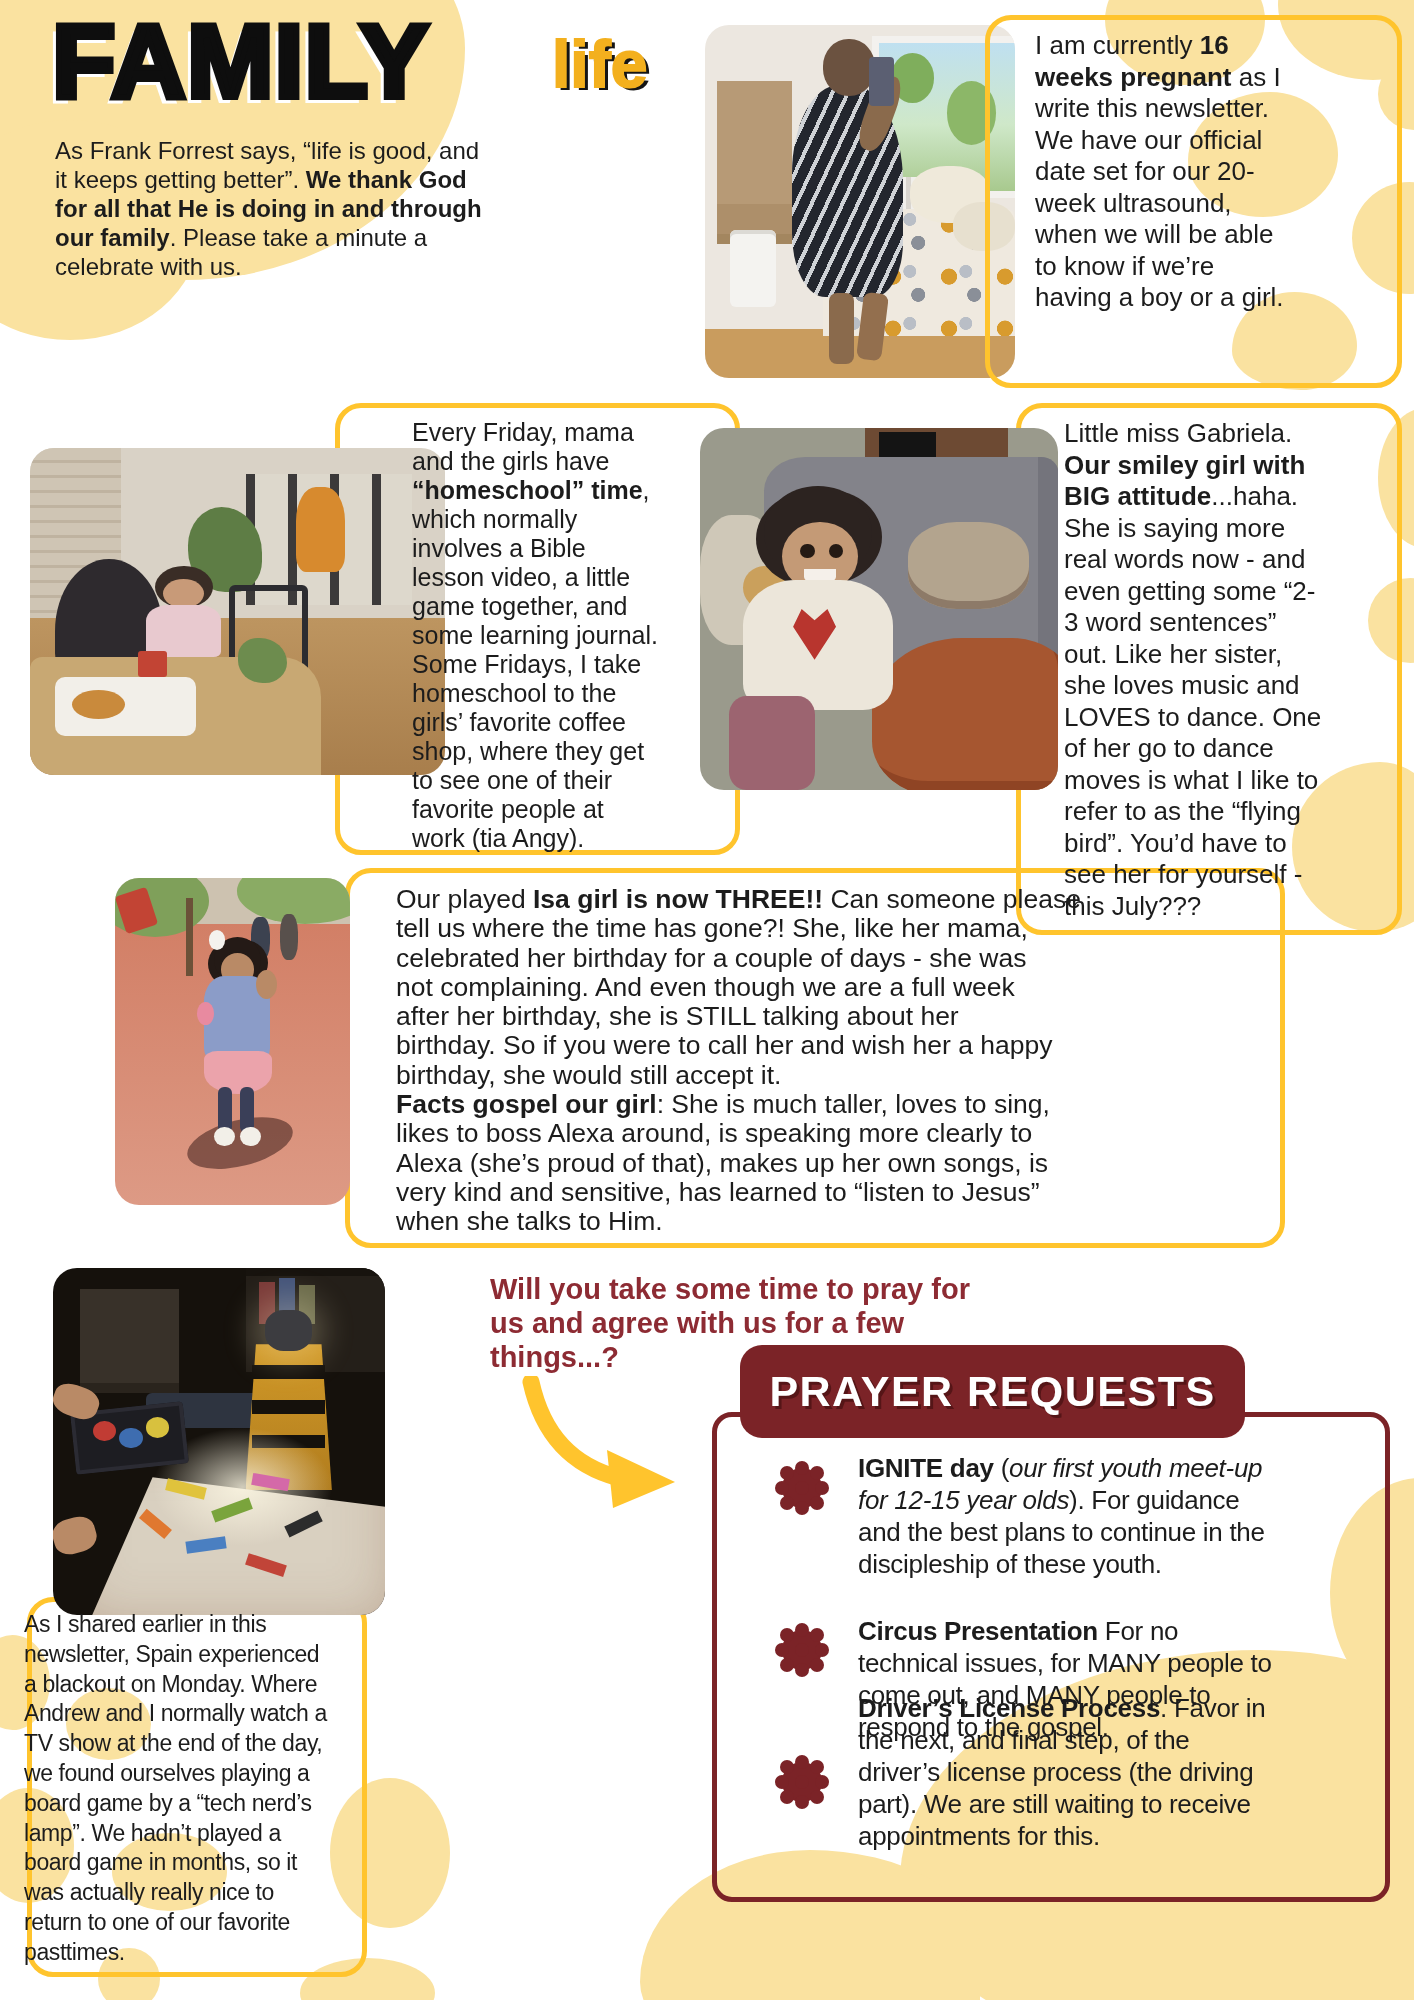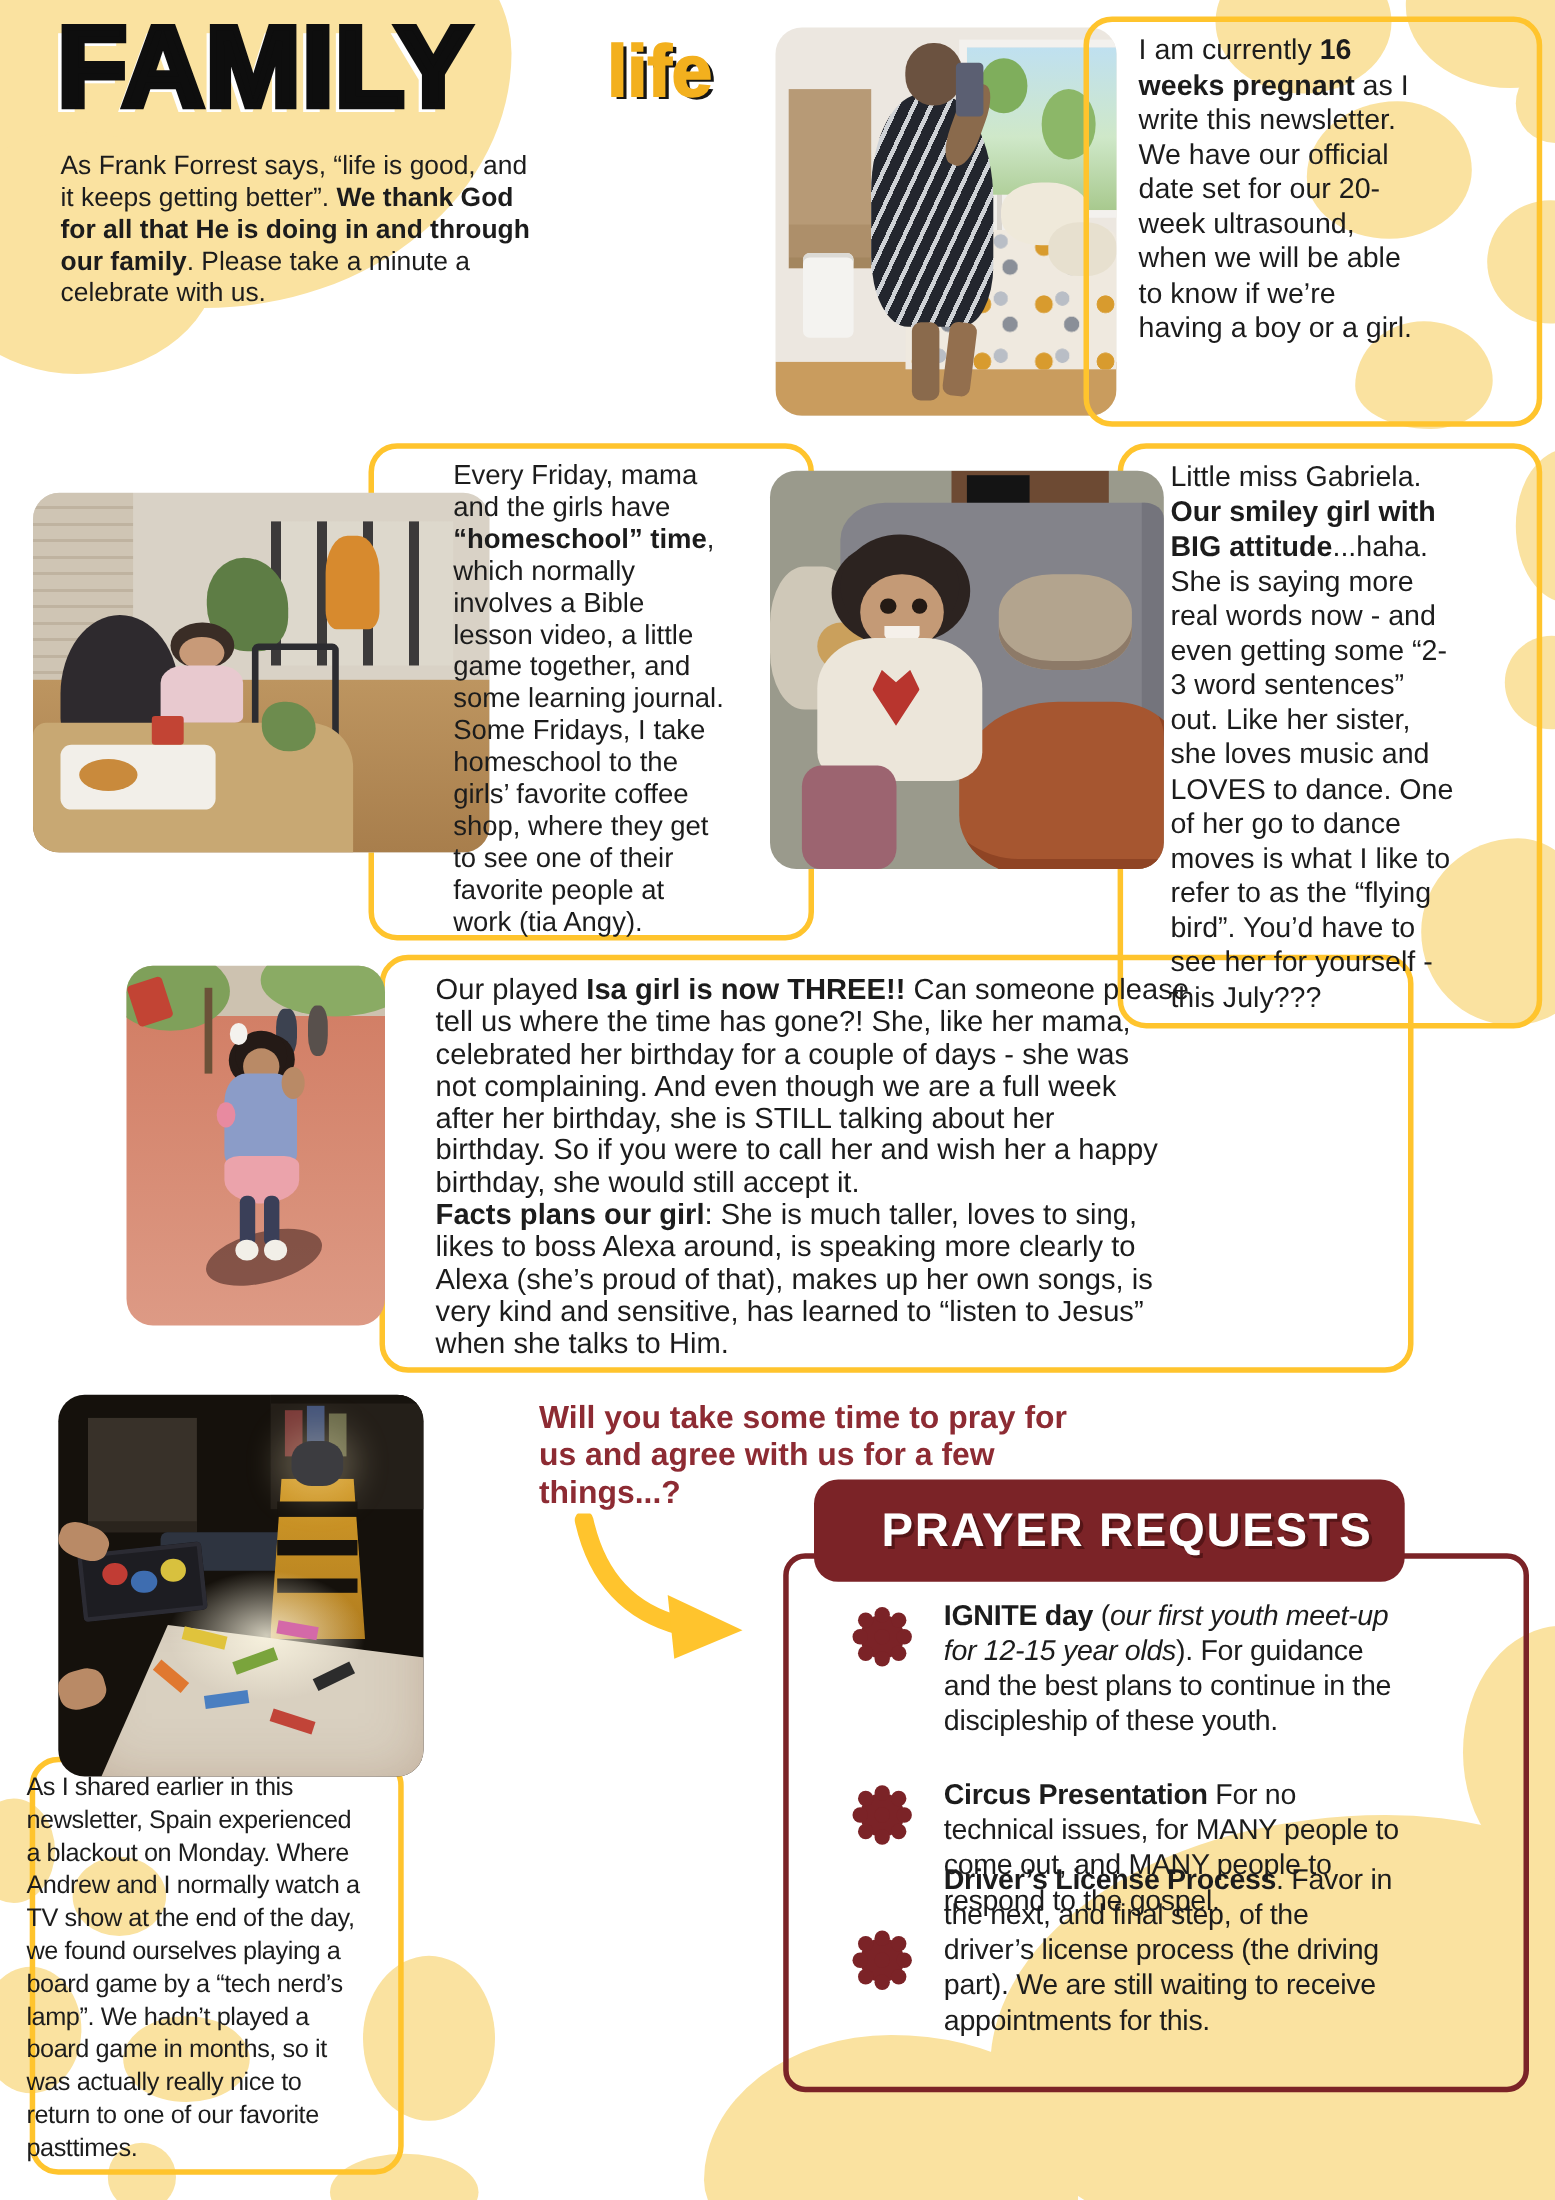--- a/index.html
+++ b/index.html
@@ -23,21 +23,21 @@
          color:var(--gold);-webkit-text-stroke:2px var(--gold);text-shadow:4px 3px 0 #151515;}
   #intro{left:55px;top:136px;width:560px;font-size:24px;line-height:29px;}
   #pregnancy-text{left:1035px;top:30px;width:345px;font-size:26px;line-height:31.5px;}
   #homeschool-text{left:412px;top:418px;width:315px;font-size:25px;line-height:29px;}
   #gabriela-text{left:1064px;top:418px;width:330px;font-size:26px;line-height:31.5px;}
   #isa-text{left:396px;top:885px;width:850px;font-size:26.5px;line-height:29.3px;}
   #blackout-text{left:24px;top:1610px;width:312px;font-size:23px;line-height:29.8px;letter-spacing:-0.4px;}
   #prayer-prompt{position:absolute;left:490px;top:1272px;width:540px;z-index:5;white-space:pre-line;
          font-size:29px;line-height:34px;font-weight:bold;color:var(--hred);}
   #prayer-banner{position:absolute;left:740px;top:1345px;width:505px;height:93px;z-index:6;
-         background:var(--maroon);border-radius:22px;display:flex;align-items:center;justify-content:center;padding-left:32px;}
+         background:var(--maroon);border-radius:22px;display:flex;align-items:center;justify-content:center;}
   #prayer-banner span{color:#fff;font-weight:bold;font-size:43px;letter-spacing:1.5px;
          text-shadow:3px 3px 0 rgba(40,5,5,.45);}
   #prayer-box{position:absolute;left:712px;top:1412px;width:668px;height:480px;z-index:3;
          border:5px solid var(--maroon);border-radius:20px;background:transparent;}
   .seal{position:absolute;width:40px;height:40px;border-radius:50%;background:var(--maroon);z-index:5;}
   .seal::before{content:"";position:absolute;left:13px;top:13px;width:14px;height:14px;border-radius:50%;
          background:var(--maroon);
          box-shadow:0 -20px 0 var(--maroon),0 20px 0 var(--maroon),-20px 0 0 var(--maroon),20px 0 0 var(--maroon),
          -15px -15px 0 var(--maroon),15px -15px 0 var(--maroon),-15px 15px 0 var(--maroon),15px 15px 0 var(--maroon);}
   .prayer-item{left:858px;width:500px;font-size:26px;line-height:32px;letter-spacing:-0.3px;}
@@ -190,21 +190,21 @@
   </div>
 
   <div id="box-isa" class="ybox"></div>
   <div id="isa-text" class="rich"><span>Our played </span><span class="b">Isa girl is now THREE!!</span><span>  Can someone please
 tell us where the time has gone?!   She, like her mama,
 celebrated her birthday for a couple of days - she was
 not complaining.  And even though we are a full week
 after her birthday, she is STILL talking about her
 birthday.  So if you were to call her and wish her a happy
 birthday, she would still accept it.
-</span><span class="b">Facts plans our girl</span><span>:  She is much taller, loves to sing,
+</span><span class="b">Facts gospel our girl</span><span>:  She is much taller, loves to sing,
 likes to boss Alexa around, is speaking more clearly to
 Alexa (she’s proud of that), makes up her own songs, is
 very kind and sensitive, has learned to “listen to Jesus”
 when she talks to Him.</span></div>
   <div id="photo-playground" class="photo">
     <div style="left:-6%;top:-4%;width:46%;height:22%;border-radius:50%;background:#7fa05a;"></div>
     <div style="left:52%;top:-6%;width:58%;height:20%;border-radius:50%;background:#8aab64;"></div>
     <div style="left:2%;top:4%;width:14%;height:12%;background:#c24434;border-radius:4px;transform:rotate(-18deg);"></div>
     <div style="left:58%;top:12%;width:8%;height:13%;border-radius:40%;background:#3c4250;"></div>
     <div style="left:70%;top:11%;width:8%;height:14%;border-radius:40%;background:#58504c;"></div>

